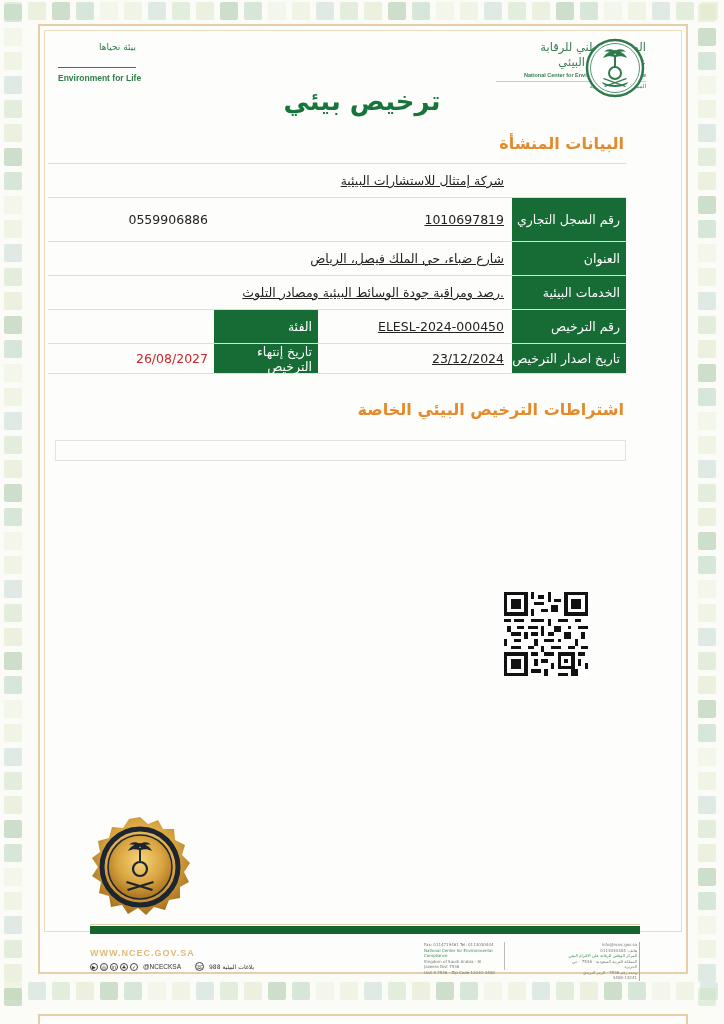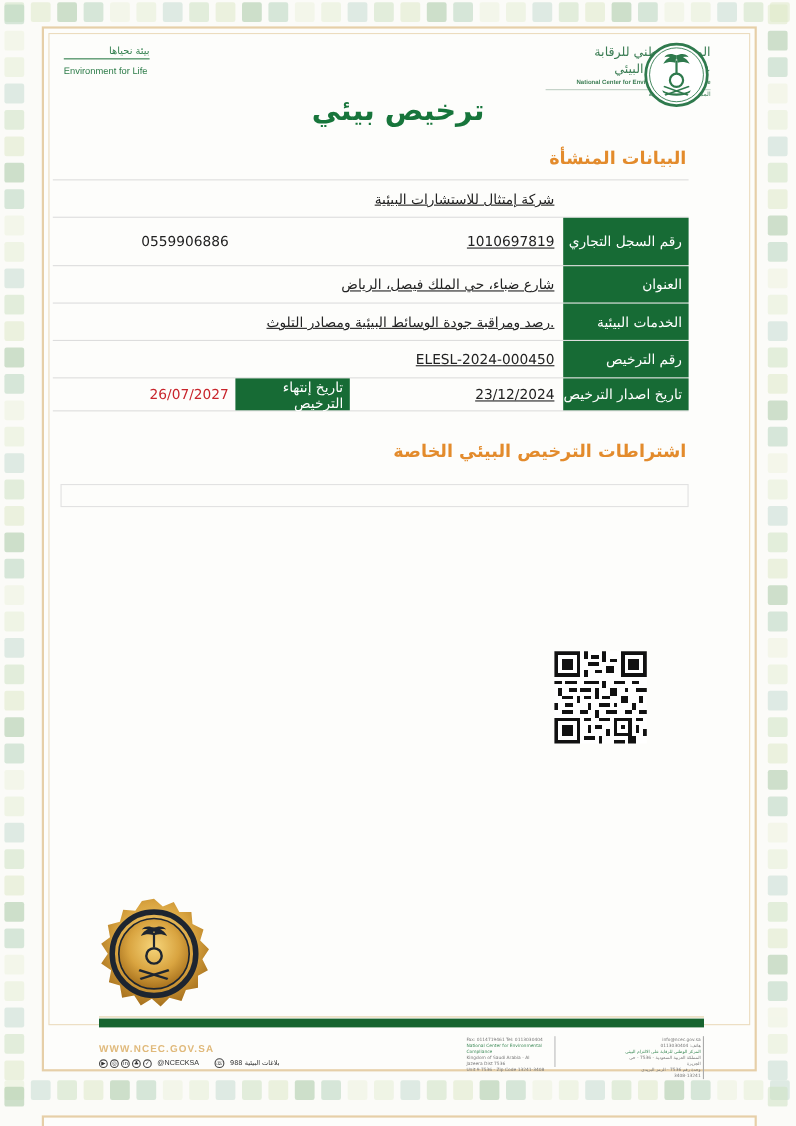--- a/index.html
+++ b/index.html
@@ -46,25 +46,25 @@
   }
 
   
   .brand-left {
     position: absolute; left: 58px; top: 42px; width: 80px;
     text-align: left;
   }
   .brand-left .ar {
     font-family: "DejaVu Sans", sans-serif;
     font-size: 9px; color: #2e7d4a; direction: rtl; text-align: right;
-    border-bottom: 1px solid #2e7d4a; padding-bottom: 1px; width: 78px;
+    border-bottom: 1px solid #2e7d4a; padding-bottom: 15px; width: 78px;
   }
   .brand-left .en {
     font-family: "Liberation Sans", sans-serif;
-    font-size: 8.5px; font-weight: normal; color: #2e7d4a; margin-top: 5px;
+    font-size: 8.5px; font-weight: bold; color: #2e7d4a; margin-top: 5px;
     white-space: nowrap;
   }
 
   .brand-right {
     position: absolute; right: 78px; top: 40px; width: 150px;
     direction: rtl; text-align: right;
   }
   .brand-right .ar1, .brand-right .ar2 {
     font-family: "DejaVu Sans", sans-serif;
     font-size: 11.5px; color: #3b7d54; line-height: 15px; white-space: nowrap;
@@ -373,27 +373,28 @@
     <div class="cell val main">شارع ضباء، حي الملك فيصل، الرياض</div>
     <div class="cell lbl main">العنوان</div>
   </div>
   <div class="row">
     <div class="cell lbl main">الخدمات البيئية</div>
     <div class="cell val main" style="width:460px;">.رصد ومراقبة جودة الوسائط البيئية ومصادر التلوث</div>
   </div>
   <div class="row">
     <div class="cell lbl main">رقم الترخيص</div>
     <div class="cell val main ltr">ELESL-2024-000450</div>
+    <div class="cell lbl side">الفئة</div>
     <div class="cell val side"></div>
   </div>
   <div class="row r-short">
     <div class="cell lbl main">تاريخ اصدار الترخيص</div>
     <div class="cell val main ltr">23/12/2024</div>
     <div class="cell lbl side">تاريخ إنتهاء الترخيص</div>
-    <div class="cell val side red">26/07/2027</div>
+    <div class="cell val side red">26/08/2027</div>
   </div>
 </div>
 
 <div class="section-title sec2">اشتراطات الترخيص البيئي الخاصة</div>
 <div class="conditions-box"></div>
 
 <svg class="qr" viewBox="0 0 25 25" shape-rendering="crispEdges">
   <rect width="25" height="25" fill="#fff"></rect>
   <g fill="#111">
     <rect x="0" y="0" width="7" height="7"></rect>

